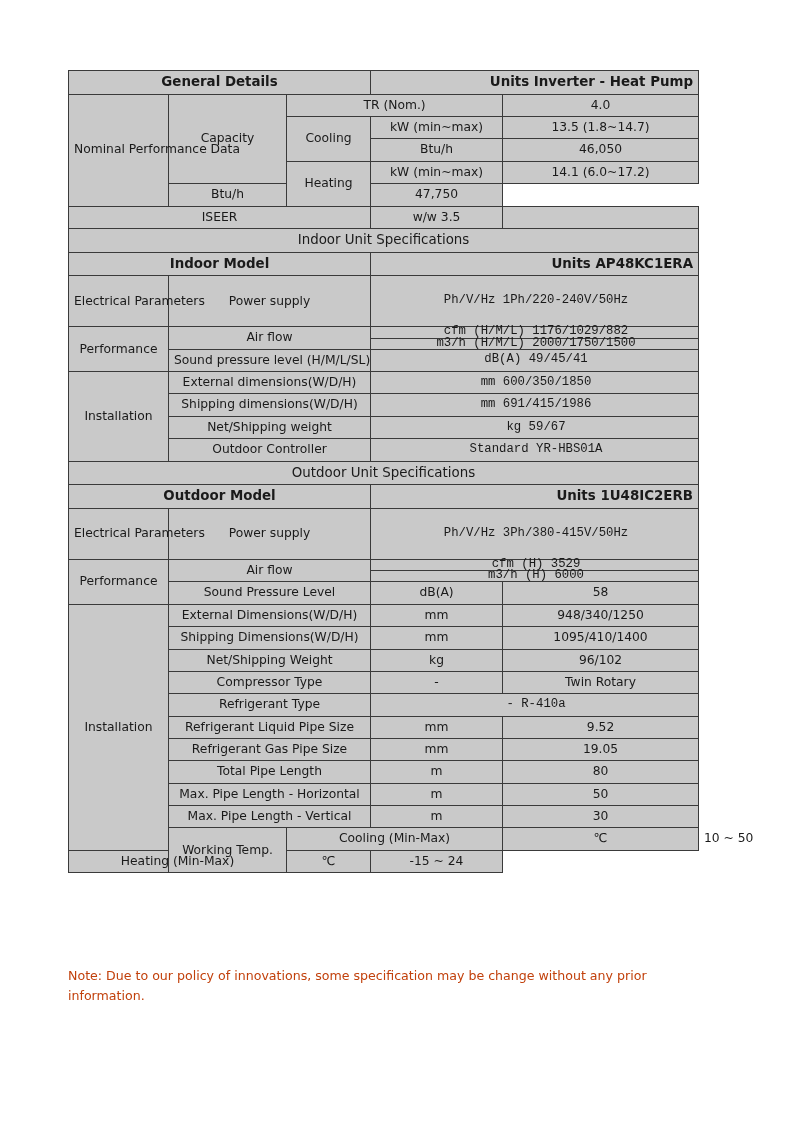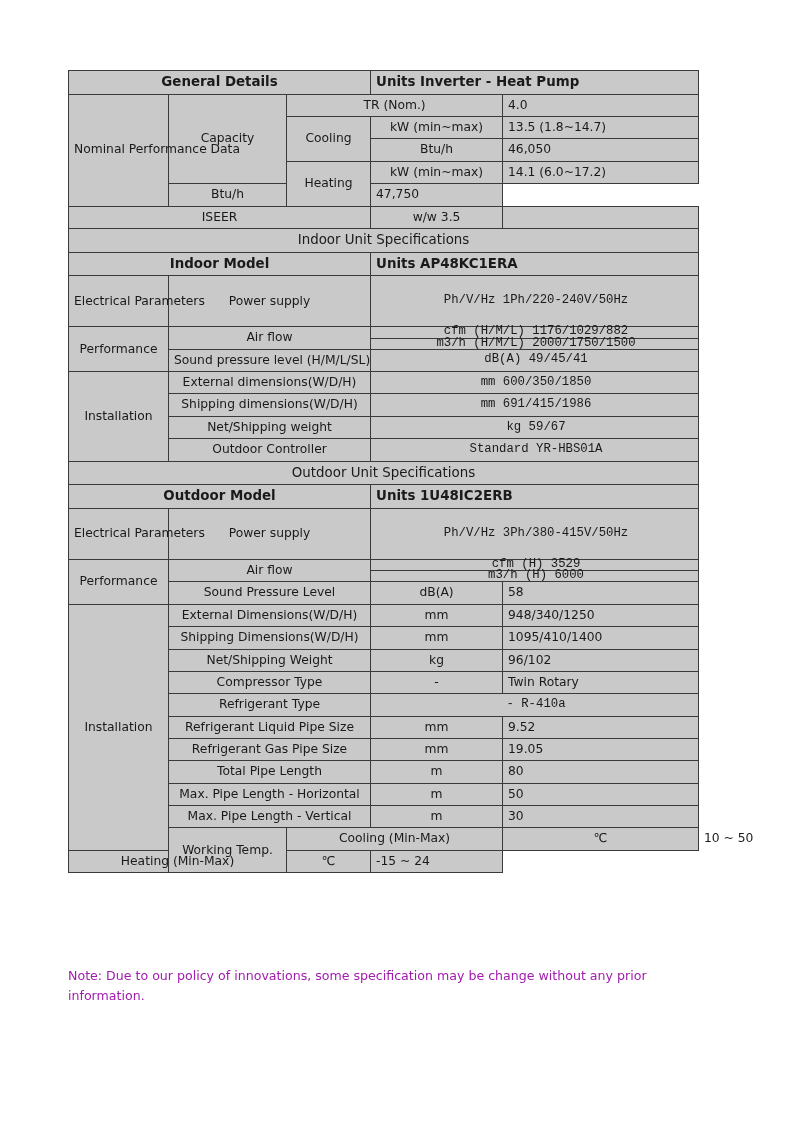--- a/index.html
+++ b/index.html
@@ -56,30 +56,31 @@
   .lbl {
     text-align: center;
     background: #c9c9c9;
   }
   .unit {
     text-align: center;
     background: #c9c9c9;
     margin-left: 34px;
   }
   .val {
+    text-align: center;
     background: #8fd3df;
   }
   .hdr-left {
     text-align: center;
     font-weight: bold;
     background: #c9c9c9;
     font-size: 13.4px;
   }
   .hdr-right {
-    text-align: left;
+    text-align: right;
     font-weight: bold;
     background: #8fd3df;
     font-size: 13.4px;
   }
   .section {
     text-align: center;
     font-weight: normal;
     background: #c8c4a0;
     font-size: 13.4px;
   }
@@ -99,21 +100,21 @@
     text-align: center;
     white-space: nowrap;
   }
   .note {
     position: absolute;
     left: 68px;
     top: 966px;
     width: 620px;
     font-size: 12.6px;
     line-height: 1.55;
-    color: #a21caf;
+    color: #c2410c;
   }
   .rowtall td { height: 44px; }
 </style>
 </head>
 <body>
 
 <div class="page">
 
   <div class="sheet">
     <table class="spec">

